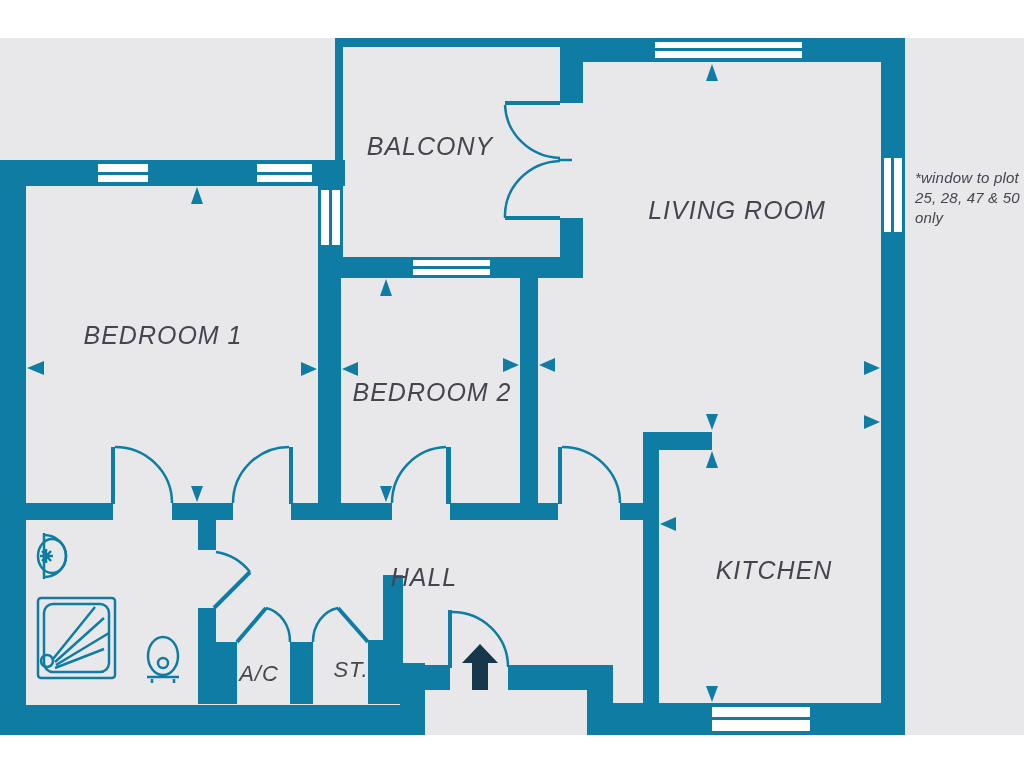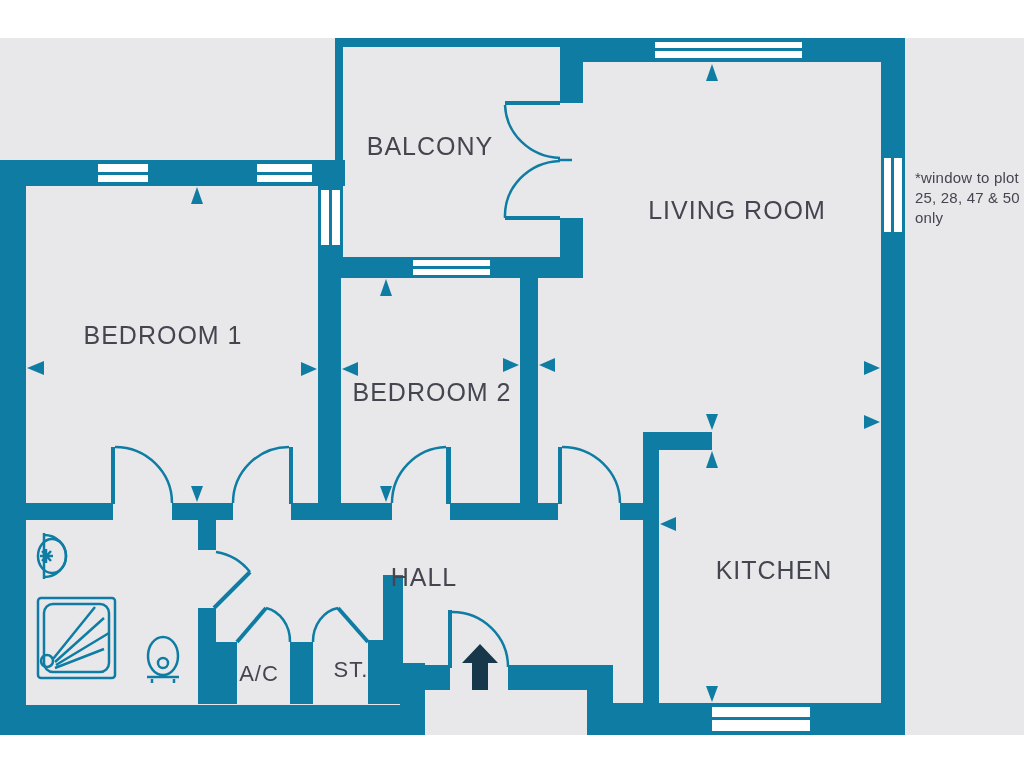--- a/index.html
+++ b/index.html
@@ -1,21 +1,21 @@
 <!DOCTYPE html>
 <html style="--wall: #0f7da3; --bg: #e8e8eb; --page: #ffffff; --text: #45454f; --arrow: #16384a; --window: #ffffff;"><head>
 <meta charset="utf-8">
 <style>
   :root{
     --wall:#0f7da3; --bg:#e8e8eb; --page:#ffffff;
     --text:#45454f; --arrow:#16384a; --window:#ffffff;
   }
   html,body{margin:0;padding:0;background:var(--page);}
   .stage{position:relative;width:1024px;height:768px;background:var(--page);
-         font-family:"Liberation Sans",sans-serif;overflow:hidden;}
+         font-family:"Liberation Sans",sans-serif;overflow:hidden;font-style:italic;}
   svg{display:block;}
   .wall{fill:var(--wall);}
   .thin{stroke:var(--wall);stroke-width:2.5;fill:none;}
   .leaf{stroke:var(--wall);stroke-width:4;fill:none;}
   .win{fill:var(--window);}
   .winline{fill:var(--wall);}
   .tri{fill:var(--wall);}
   .fixture{stroke:var(--wall);stroke-width:2.5;fill:none;}
   .room-label{fill:var(--text);font-size:25px;letter-spacing:1px;text-anchor:middle;}
   .small-label{font-size:22px;}

